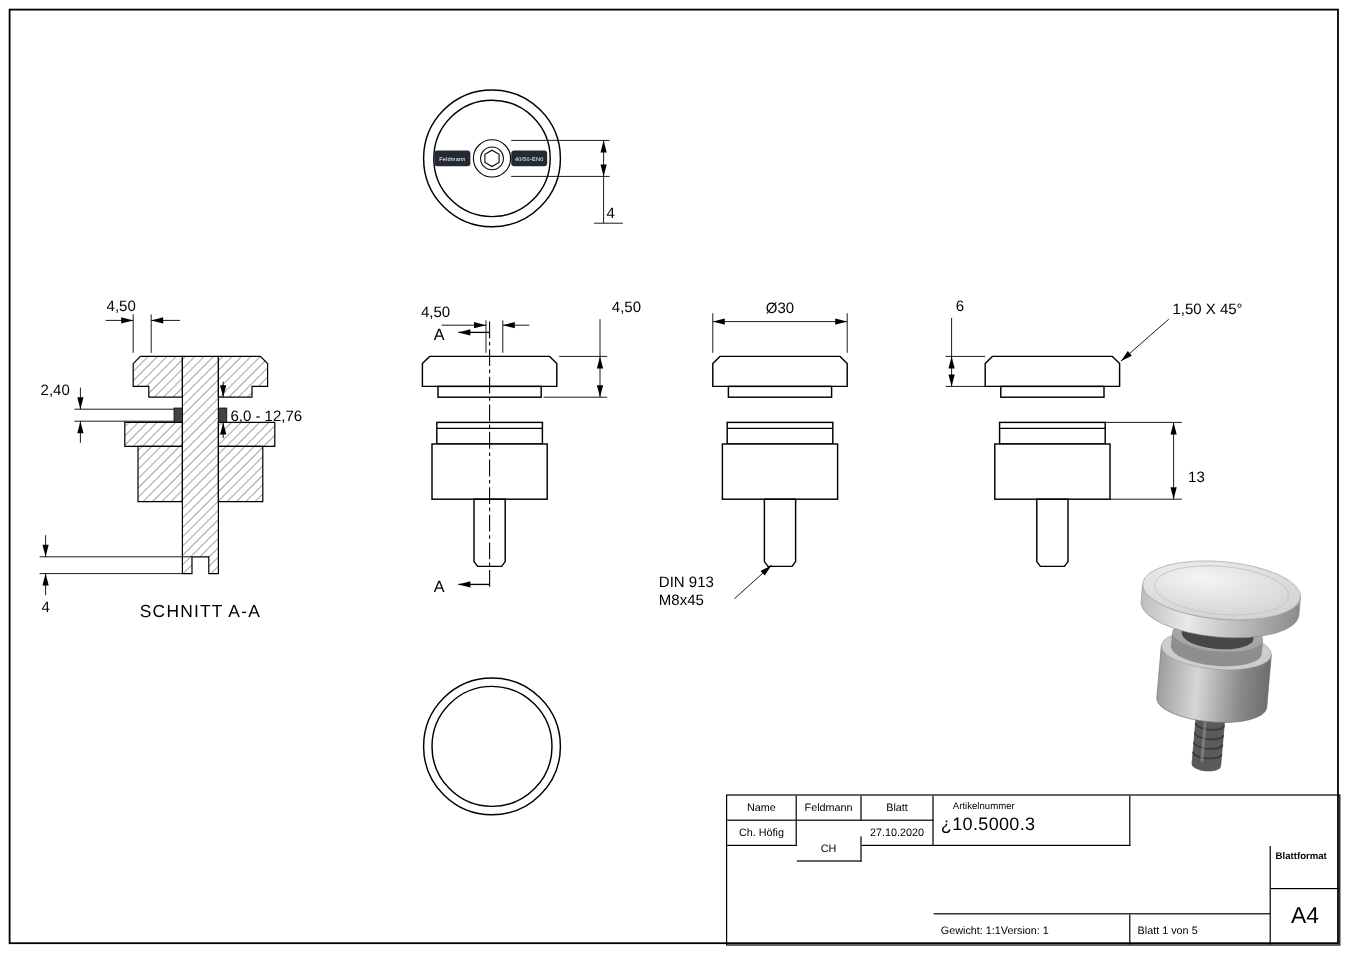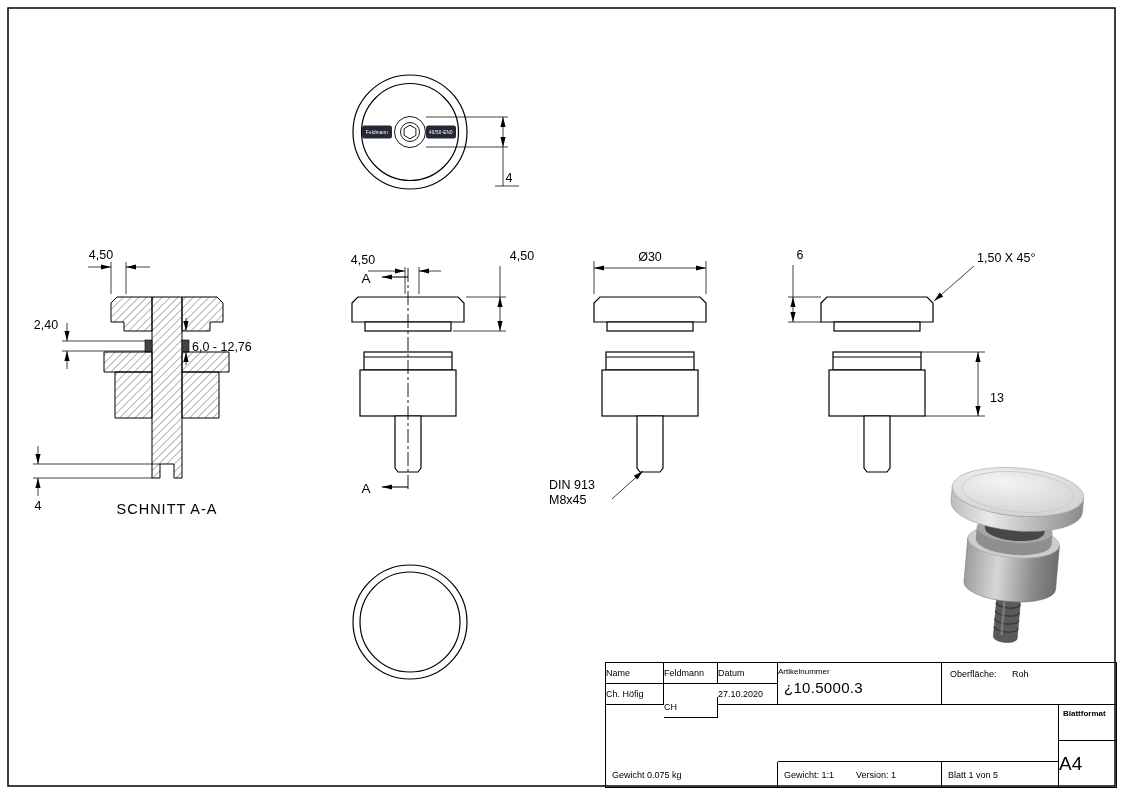--- a/index.html
+++ b/index.html
@@ -20,24 +20,24 @@
   polygon.ol3{fill:none;}
   .dim{font-size:12.5px;}
   .cutlbl{font-size:13.5px;}
   .secttl{font-size:14.5px;letter-spacing:1px;}
   .mark{font-size:4.6px;fill:#fff;letter-spacing:.2px;}
   .titleblock{position:absolute;left:605px;top:662px;width:510px;height:124px;
       border:1px solid #000;font-size:9px;background:transparent;}
   .tb-cell{position:absolute;box-sizing:border-box;white-space:nowrap;}
   .br{border-right:1px solid #000;}
   .bb{border-bottom:1px solid #000;}
-  .cen{display:flex;align-items:center;}
+  .cen{display:flex;align-items:center;justify-content:center;}
   .lft{display:flex;align-items:center;padding-left:6px;}
   .small{font-size:8px;font-weight:bold;}
-  .artlbl{position:absolute;left:0;top:4px;font-size:8px;}
+  .artlbl{position:absolute;left:16px;top:4px;font-size:8px;}
   .artval{position:absolute;left:6px;top:16px;font-size:15px;letter-spacing:.3px;}
 </style>
 </head>
 <body>
 
 <svg class="sheet" width="1123" height="794" viewBox="0 0 1123 794">
   <defs>
     <pattern id="hatch" patternUnits="userSpaceOnUse" width="5.5" height="5.5" patternTransform="rotate(45)">
       <line x1="0" y1="0" x2="0" y2="5.5" stroke="#000" stroke-width="0.6"></line>
     </pattern>
@@ -201,47 +201,40 @@
 </svg>
 
 <div class="titleblock">
   <div class="tb-cell cen br bb" style="left:0;top:0;width:58px;height:21px">
       <span>Name</span>
     </div>
   <div class="tb-cell cen br bb" style="left:58px;top:0;width:54px;height:21px">
       <span>Feldmann</span>
     </div>
   <div class="tb-cell cen br bb" style="left:112px;top:0;width:60px;height:21px">
-      <span>Datum</span>
+      <span>Blatt</span>
     </div>
   <div class="tb-cell cen br bb" style="left:0;top:21px;width:58px;height:21px">
       <span>Ch. Höfig</span>
     </div>
   <div class="tb-cell cen br bb" style="left:58px;top:34px;width:54px;height:21px">
       <span>CH</span>
     </div>
   <div class="tb-cell cen br bb" style="left:112px;top:21px;width:60px;height:21px">
       <span>27.10.2020</span>
-    </div>
-  <div class="tb-cell lft br" style="left:0;top:99px;width:172px;height:25px">
-      <span>Gewicht 0.075 kg</span>
     </div>
   <div class="tb-cell br bb" style="left:172px;top:0;width:164px;height:42px">
     <span class="artlbl">Artikelnummer</span>
     <span class="artval">¿10.5000.3</span>
-  </div>
-  <div class="tb-cell bb" style="left:336px;top:0;width:174px;height:42px">
-    <span style="position:absolute;left:8px;top:6px">Oberfläche:</span>
-    <span style="position:absolute;left:70px;top:6px">Roh</span>
   </div>
   <div class="tb-cell br bb" style="left:172px;top:42px;width:281px;height:57px"></div>
   <div class="tb-cell bb small" style="left:453px;top:42px;width:57px;height:36px;padding:4px 0 0 4px"><span>Blattformat</span></div>
   <div class="tb-cell cen" style="left:453px;top:78px;width:57px;height:46px;font-size:19px">
       <span>A4</span>
     </div>
   <div class="tb-cell lft br" style="left:172px;top:99px;width:164px;height:25px">
     <span>Gewicht: 1:1</span>
-    <span style="margin-left:22px">Version: 1</span>
+    <span style="">Version: 1</span>
   </div>
   <div class="tb-cell lft br" style="left:336px;top:99px;width:117px;height:25px">
       <span>Blatt 1 von 5</span>
     </div>
 </div>
 
 </body></html>

